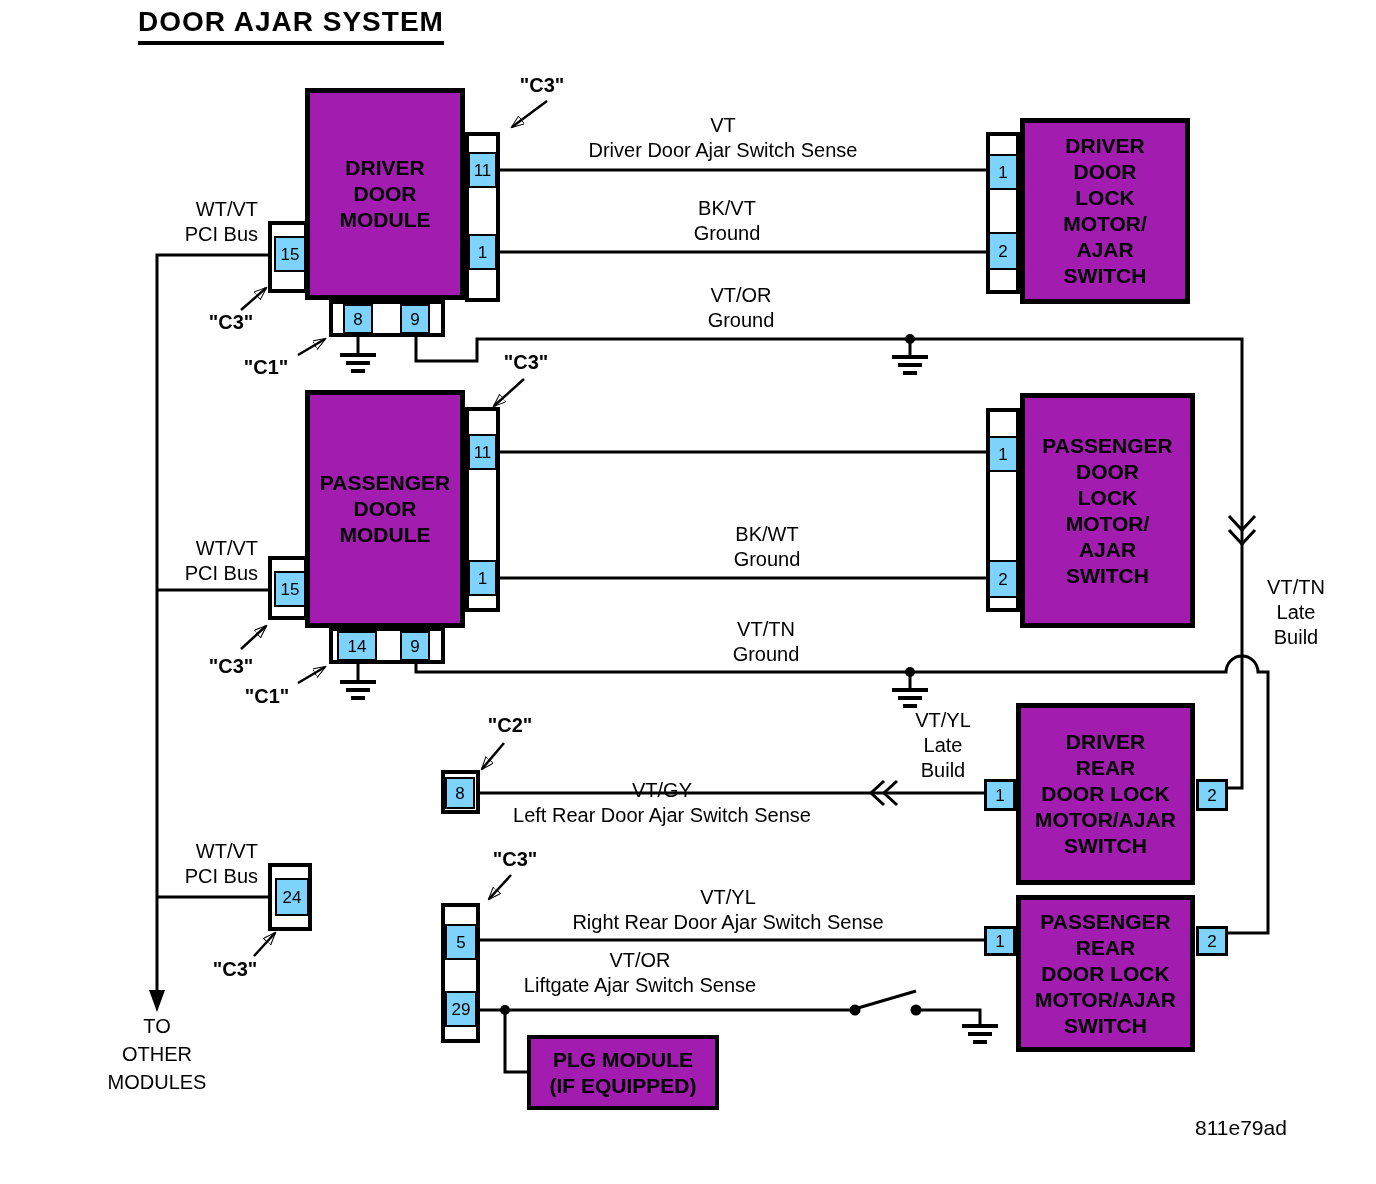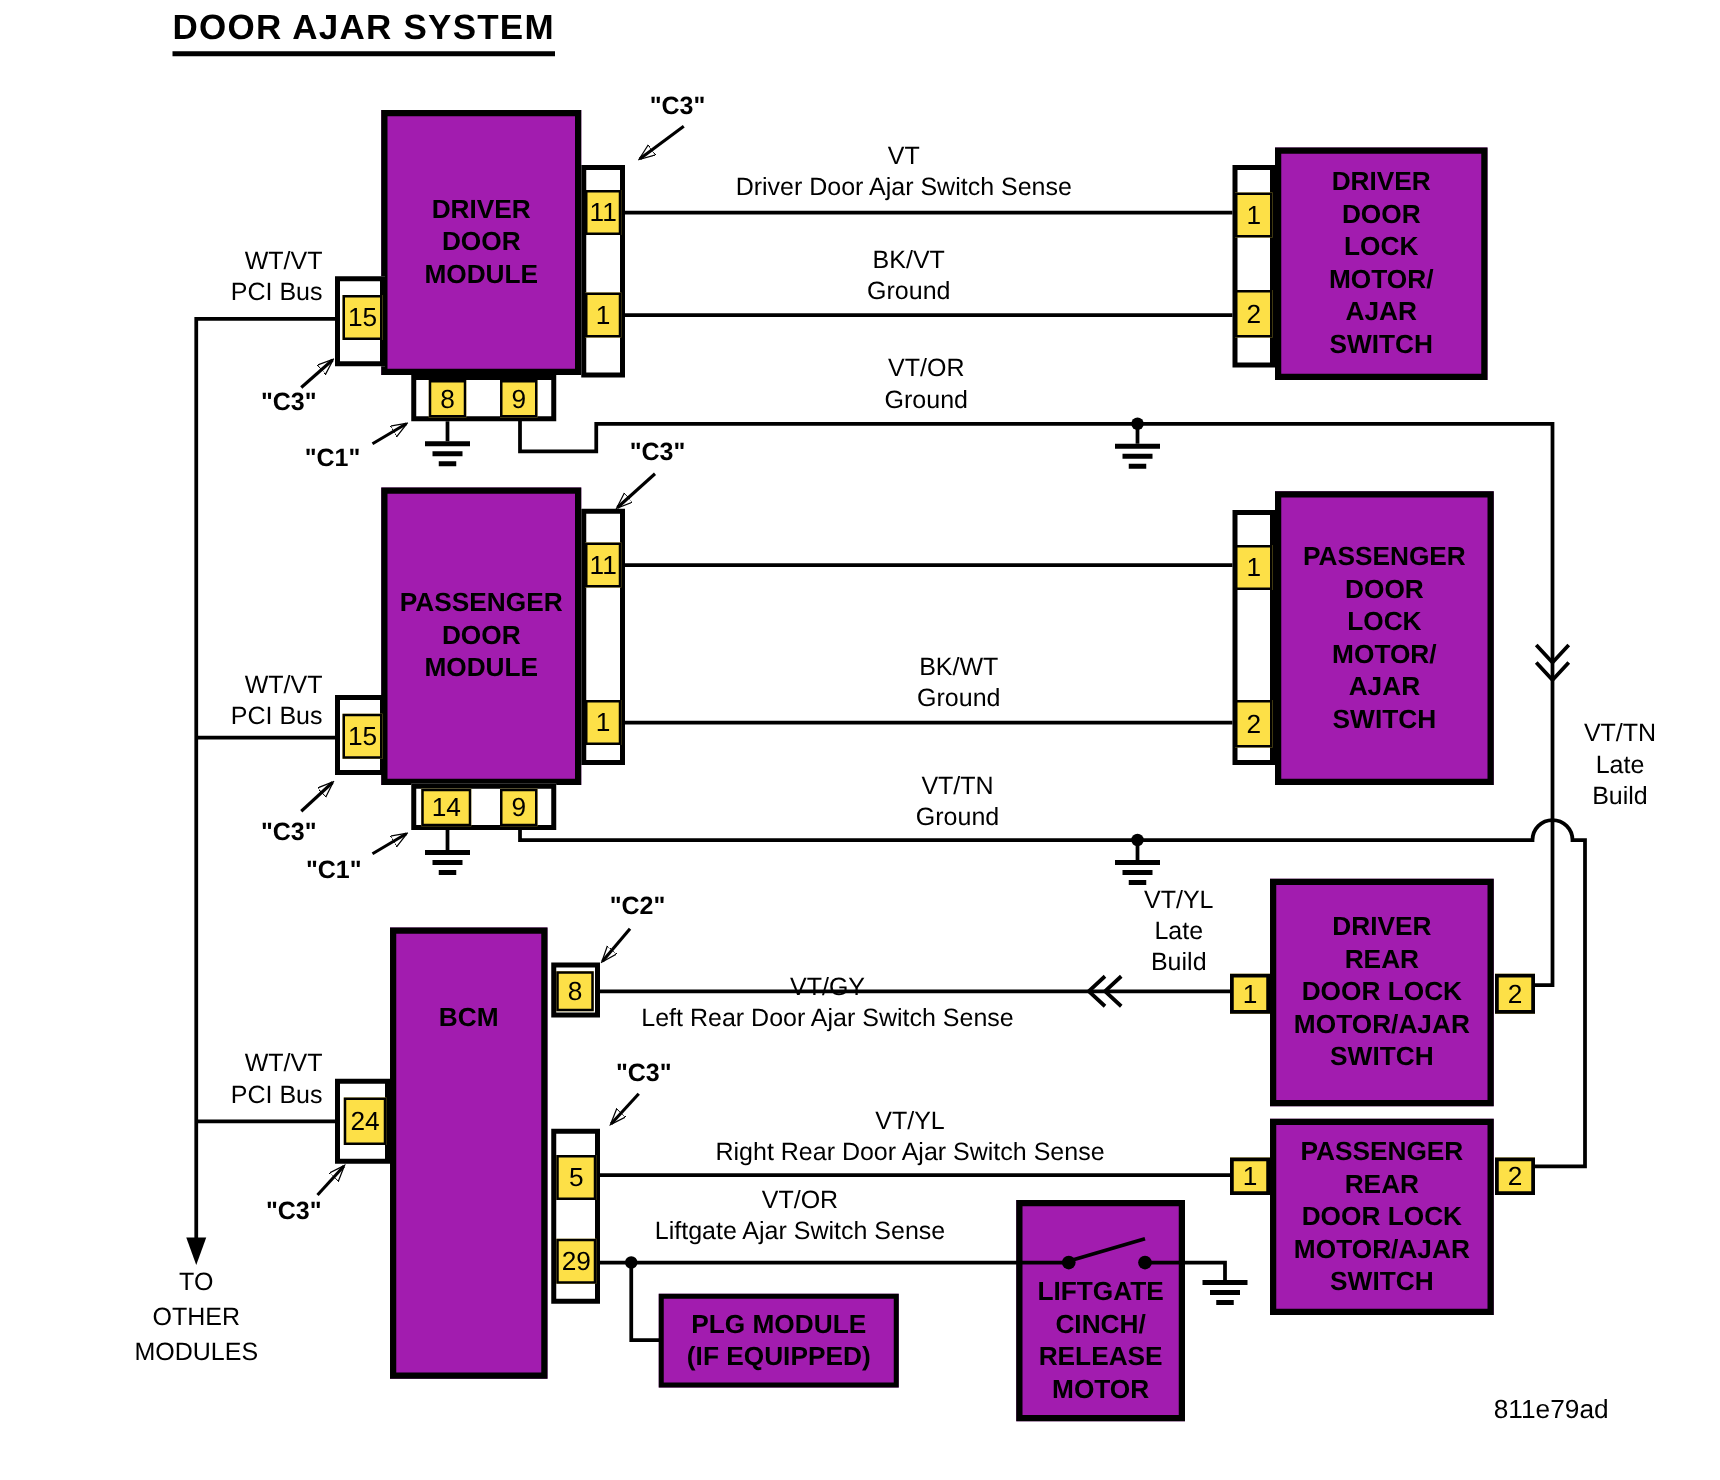--- a/index.html
+++ b/index.html
@@ -14,22 +14,22 @@
   }
   .box{
     position:absolute;border:5px solid #000;background:#a21caf;
     display:flex;align-items:center;justify-content:center;text-align:center;
     font-weight:bold;font-size:21px;line-height:26px;white-space:pre-line;z-index:2;
   }
   .box.thin{border-width:4px;}
   .box.topalign{align-items:flex-start;}
   .conn{position:absolute;border:4px solid #000;background:#fff;z-index:3;}
   .pin{
-    position:absolute;border:2px solid #000;background:#fde047;z-index:4;
-    display:flex;align-items:center;justify-content:center;font-size:21px;line-height:1;
+    position:absolute;border:2px solid #000;background:#7dd3fc;z-index:4;
+    display:flex;align-items:center;justify-content:center;font-size:17px;line-height:1;
   }
   .pin.b3{border-width:3px;}
   .lbl{
     position:absolute;font-size:20px;line-height:25px;white-space:pre-line;
     text-align:center;transform:translateX(-50%);z-index:6;
   }
   .lbl.ralign{transform:none;text-align:right;}
   .clabel{
     position:absolute;font-weight:bold;font-size:20px;white-space:nowrap;
     transform:translateX(-50%);z-index:6;
@@ -44,21 +44,20 @@
 <div id="diagram">
 
   <div class="title">DOOR AJAR SYSTEM</div>
 
   <div class="box" style="left:305px;top:88px;width:160px;height:212px;">DRIVER
 DOOR
 MODULE</div>
   <div class="box" style="left:305px;top:390px;width:160px;height:238px;">PASSENGER
 DOOR
 MODULE</div>
-  <div class="box topalign" style="left:312px;top:742px;width:126px;height:361px;padding-top:55px;">BCM</div>
   <div class="box" style="left:1020px;top:118px;width:170px;height:186px;">DRIVER
 DOOR
 LOCK
 MOTOR/
 AJAR
 SWITCH</div>
   <div class="box" style="left:1020px;top:393px;width:175px;height:235px;">PASSENGER
 DOOR
 LOCK
 MOTOR/
@@ -69,24 +68,20 @@
 DOOR LOCK
 MOTOR/AJAR
 SWITCH</div>
   <div class="box" style="left:1016px;top:895px;width:179px;height:157px;">PASSENGER
 REAR
 DOOR LOCK
 MOTOR/AJAR
 SWITCH</div>
   <div class="box thin" style="left:527px;top:1035px;width:192px;height:75px;">PLG MODULE
 (IF EQUIPPED)</div>
-  <div class="box topalign" style="left:813px;top:960px;width:135px;height:177px;padding-top:56px;">LIFTGATE
-CINCH/
-RELEASE
-MOTOR</div>
 
   <div class="conn" style="left:465px;top:132px;width:35px;height:170px;"></div>
   <div class="conn" style="left:268px;top:221px;width:40px;height:72px;"></div>
   <div class="conn" style="left:329px;top:300px;width:116px;height:37px;"></div>
   <div class="conn" style="left:465px;top:407px;width:35px;height:205px;"></div>
   <div class="conn" style="left:268px;top:556px;width:40px;height:64px;"></div>
   <div class="conn" style="left:329px;top:627px;width:116px;height:37px;"></div>
   <div class="conn" style="left:441px;top:770px;width:39px;height:44px;"></div>
   <div class="conn" style="left:441px;top:903px;width:39px;height:140px;"></div>
   <div class="conn" style="left:268px;top:863px;width:44px;height:68px;"></div>

